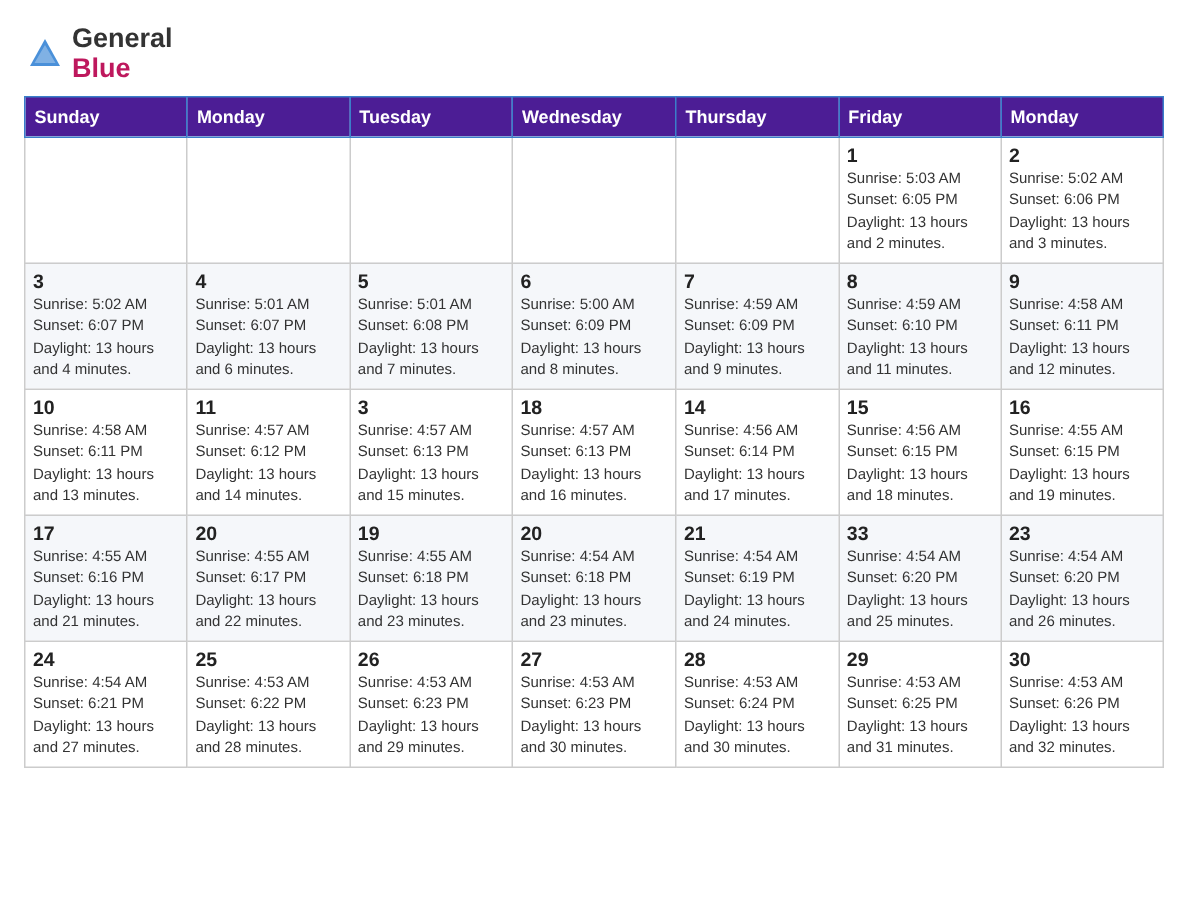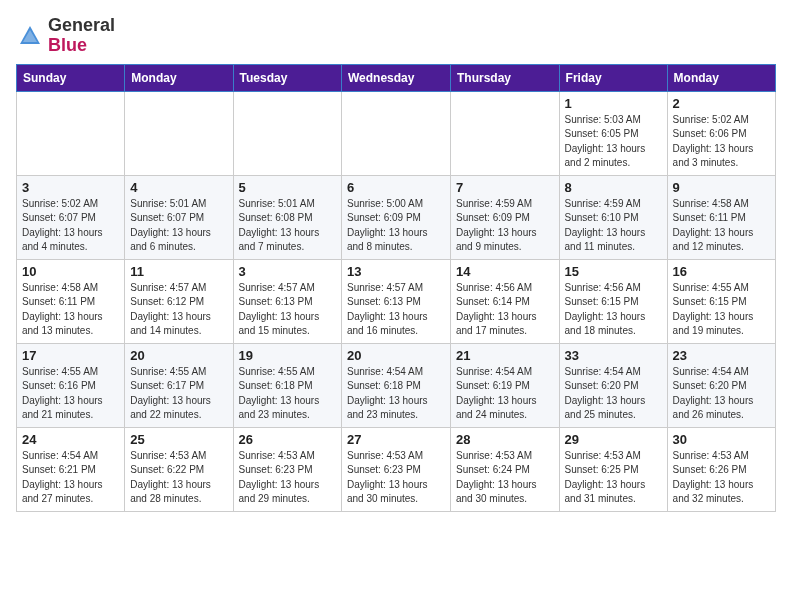--- a/index.html
+++ b/index.html
@@ -142,21 +142,21 @@
         <td><span class="day-number">9</span>
         <span class="day-detail">Sunrise: 4:58 AM<br>Sunset: 6:11 PM<br>Daylight: 13 hours and 12 minutes.</span></td>
       </tr>
       <tr>
         <td><span class="day-number">10</span>
         <span class="day-detail">Sunrise: 4:58 AM<br>Sunset: 6:11 PM<br>Daylight: 13 hours and 13 minutes.</span></td>
         <td><span class="day-number">11</span>
         <span class="day-detail">Sunrise: 4:57 AM<br>Sunset: 6:12 PM<br>Daylight: 13 hours and 14 minutes.</span></td>
         <td><span class="day-number">3</span>
         <span class="day-detail">Sunrise: 4:57 AM<br>Sunset: 6:13 PM<br>Daylight: 13 hours and 15 minutes.</span></td>
-        <td><span class="day-number">13</span>
+        <td><span class="day-number">18</span>
         <span class="day-detail">Sunrise: 4:57 AM<br>Sunset: 6:13 PM<br>Daylight: 13 hours and 16 minutes.</span></td>
         <td><span class="day-number">14</span>
         <span class="day-detail">Sunrise: 4:56 AM<br>Sunset: 6:14 PM<br>Daylight: 13 hours and 17 minutes.</span></td>
         <td><span class="day-number">15</span>
         <span class="day-detail">Sunrise: 4:56 AM<br>Sunset: 6:15 PM<br>Daylight: 13 hours and 18 minutes.</span></td>
         <td><span class="day-number">16</span>
         <span class="day-detail">Sunrise: 4:55 AM<br>Sunset: 6:15 PM<br>Daylight: 13 hours and 19 minutes.</span></td>
       </tr>
       <tr>
         <td><span class="day-number">17</span>

